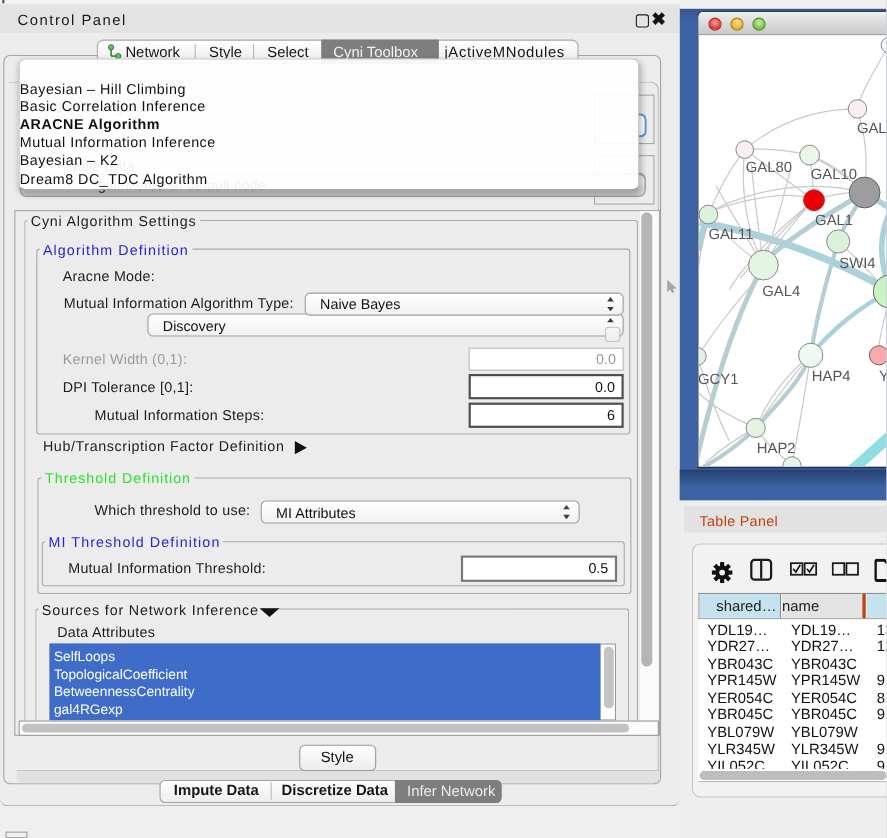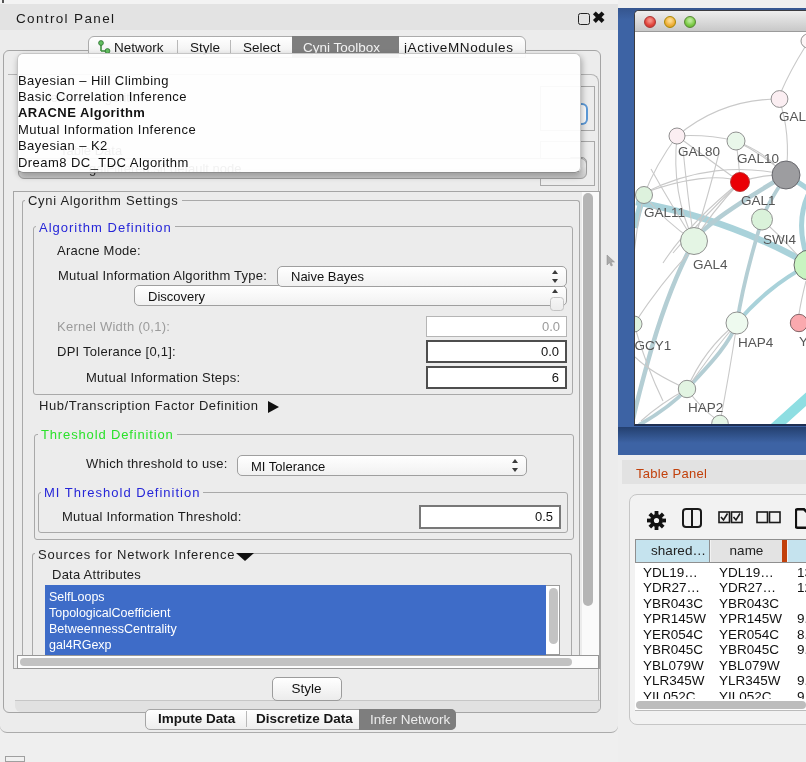--- a/index.html
+++ b/index.html
@@ -93,21 +93,21 @@
 <div class="fld" style="left:426px;top:365.5px;width:141px;height:23.5px;border:2px solid #4e4e4e;color:#111;line-height:19px;">6</div>
 
 <div class="abs" style="left:39px;top:398px;font-size:13px;color:#222;letter-spacing:0.55px;">Hub/Transcription Factor Definition</div>
 <div class="abs" style="left:268px;top:400.5px;width:0;height:0;border-top:6.5px solid transparent;border-bottom:6.5px solid transparent;border-left:11px solid #111;"></div>
 
 <div class="grp" style="left:34px;top:433.5px;width:540px;height:106px;"></div>
 <div class="grplbl" style="left:38px;top:426.5px;color:#2be22b;letter-spacing:0.85px;">Threshold Definition</div>
 
 <div class="lbl" style="left:70px;top:456px;">Which threshold to use:</div>
 <div class="combo" style="left:237px;top:455px;width:290px;height:21px;">
-      <span class="tx">MI Tolerance</span>
+      <span class="tx">MI Attributes</span>
       <span class="arrows"></span>
     </div>
 
 <div class="grp" style="left:38px;top:491.5px;width:530px;height:41.5px;"></div>
 <div class="grplbl" style="left:41px;top:484.5px;color:#2626d8;letter-spacing:1.0px;">MI Threshold Definition</div>
 <div class="lbl" style="left:46px;top:508.5px;">Mutual Information Threshold:</div>
 <div class="fld" style="left:419px;top:505px;width:142px;height:24px;border:2px solid #787878;color:#111;line-height:20px;">0.5</div>
 
 <div class="grp" style="left:32px;top:552.5px;width:540px;height:116px;border-bottom:none;"></div>
 <div class="grplbl" style="left:35px;top:547px;color:#222;letter-spacing:0.75px;">Sources for Network Inference</div>
@@ -264,21 +264,21 @@
 <svg class="abs" style="left:756px;top:511px;" width="25" height="13" viewBox="0 0 25 13">
   <rect x="1" y="1" width="10.5" height="10.5" fill="none" stroke="#1a1a1a" stroke-width="1.6"></rect>
   <rect x="13.5" y="1" width="10.5" height="10.5" fill="none" stroke="#1a1a1a" stroke-width="1.6"></rect>
 </svg>
 <svg class="abs" style="left:795px;top:508px;" width="12" height="21" viewBox="0 0 12 21">
   <path d="M2.5,1.3 L9,1.3 L14,6 L14,18 Q14,19.7 12.3,19.7 L2.5,19.7 Q0.8,19.7 0.8,18 L0.8,3 Q0.8,1.3 2.5,1.3 Z" fill="none" stroke="#111" stroke-width="2.6"></path>
 </svg>
 
 <div class="abs" style="left:635px;top:539px;width:171px;height:24px;border:1px solid #8f8f8f;border-right:none;">
   <div class="abs" style="left:0;top:0;width:74px;height:22px;background:#c5e3ee;border-right:1px solid #8f8f8f;text-align:center;font-size:13.5px;color:#222;line-height:22px;padding-left:12px;">shared…</div>
-  <div class="abs" style="left:75px;top:0;width:76px;height:22px;background:#e3e3e3;border-right:5px solid #c2410c;text-align:center;font-size:13.5px;color:#222;line-height:22px;">name</div>
+  <div class="abs" style="left:75px;top:0;width:76px;height:22px;background:#e3e3e3;border-right:3px solid #c2410c;font-size:13.5px;color:#222;line-height:22px;">name</div>
   <div class="abs" style="left:152px;top:0;width:19px;height:22px;background:#c5e3ee;"></div>
 </div>
 
 <div class="abs" style="left:635px;top:563px;width:171px;height:136px;background:#fff;overflow:hidden;">
   <div class="abs" style="left:8px;top:2px;font-size:13.5px;color:#111;line-height:15.45px;">YDL19…<br>YDR27…<br>YBR043C<br>YPR145W<br>YER054C<br>YBR045C<br>YBL079W<br>YLR345W<br>YIL052C</div>
   <div class="abs" style="left:84px;top:2px;font-size:13.5px;color:#111;line-height:15.45px;">YDL19…<br>YDR27…<br>YBR043C<br>YPR145W<br>YER054C<br>YBR045C<br>YBL079W<br>YLR345W<br>YIL052C</div>
   <div class="abs" style="left:162px;top:2px;font-size:13.5px;color:#111;line-height:15.45px;">13<br>12<br>&nbsp;<br>9.<br>8.<br>9.<br>&nbsp;<br>9.<br>9.</div>
 </div>
 
 <div class="abs" style="left:635px;top:699px;width:171px;height:12px;background:#fff;border-bottom:1px solid #bbb;"></div>

